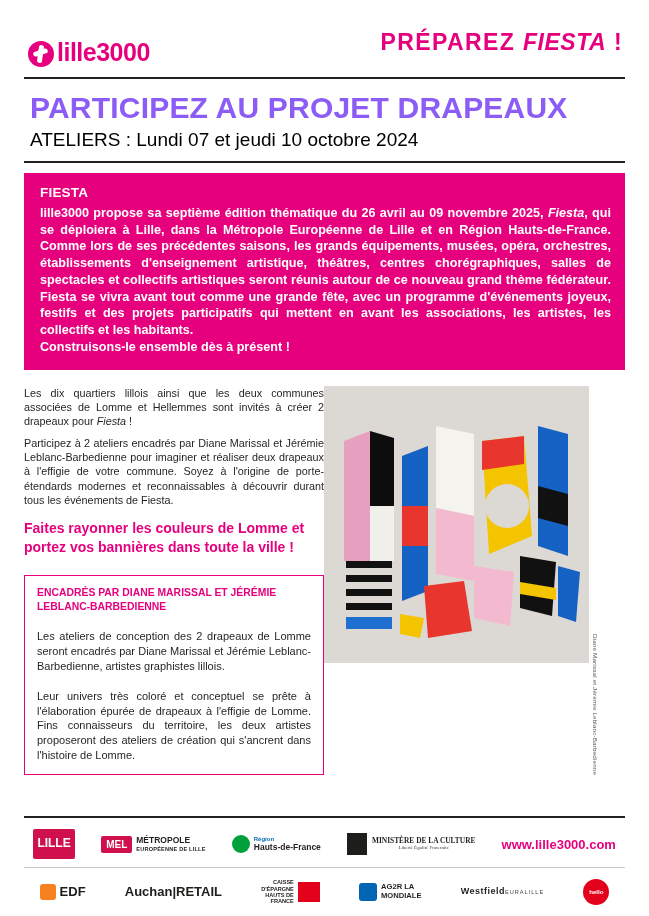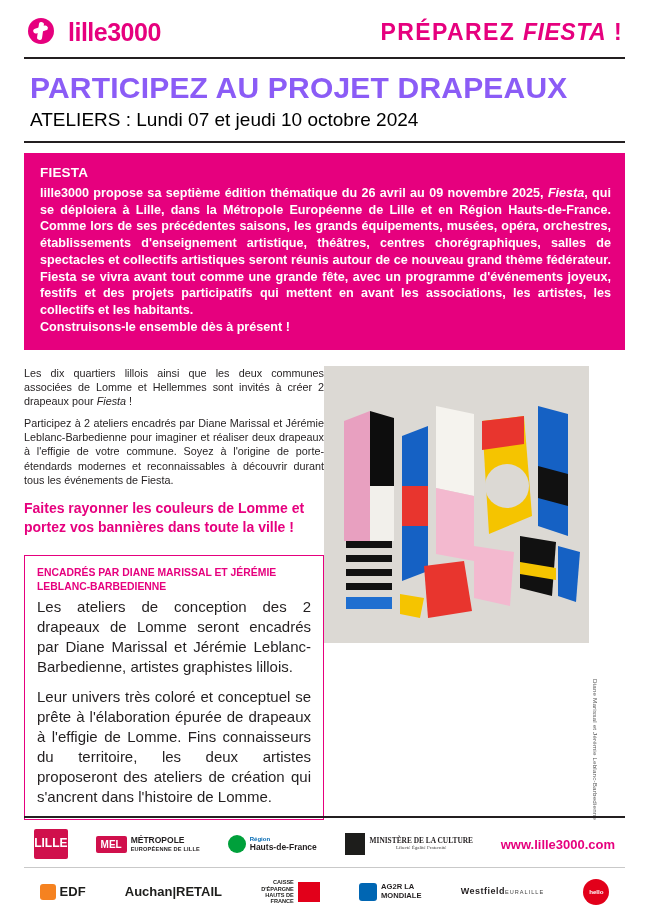--- a/index.html
+++ b/index.html
@@ -25,22 +25,23 @@
   
   .header {
     display: flex;
     align-items: center;
     justify-content: space-between;
     padding: 18px 26px 10px 28px;
     box-sizing: border-box;
   }
   .brand {
     display: flex;
-    align-items: flex-start;
-    gap: 14px;
+    align-items: flex-end;
+    gap: 3px;
+    margin-top: 20px;
   }
   .brand-mark {
     width: 26px;
     height: 26px;
     border-radius: 50%;
     background: #e6007e;
     position: relative;
     flex: none;
   }
   .brand-mark::before {
@@ -170,24 +171,24 @@
     box-sizing: border-box;
   }
   .framed-title {
     color: #e6007e;
     font-weight: bold;
     font-size: 10.4px;
     line-height: 1.3;
     text-transform: uppercase;
   }
   .framed p {
-    font-size: 15px;
+    font-size: 11px;
     line-height: 1.33;
     text-align: justify;
-    margin: 4px 0 10px 0;
+    margin: 16px 0 10px 0;
   }
   .framed p:last-child { margin-bottom: 0; }
 
   
   .artwork {
     position: relative;
     width: 265px;
     height: 277px;
     background: #dedbd6;
     flex: none;
@@ -239,21 +240,21 @@
     line-height: 1.1;
   }
   .website {
     color: #e6007e;
     font-weight: bold;
     font-size: 13px;
     white-space: nowrap;
   }
 
   .lille-logo {
-    width: 34px; height: 30px;
+    width: 42px; height: 30px;
     background: #d0104c;
     color: #fff;
     font-weight: bold;
     font-size: 12px;
     display:flex; align-items:center; justify-content:center;
     border-radius: 2px;
   }
   .mel-logo { display:flex; align-items:center; gap:4px; }
   .mel-badge {
     background:#d0104c; color:#fff; font-weight:bold; font-size:10px;

